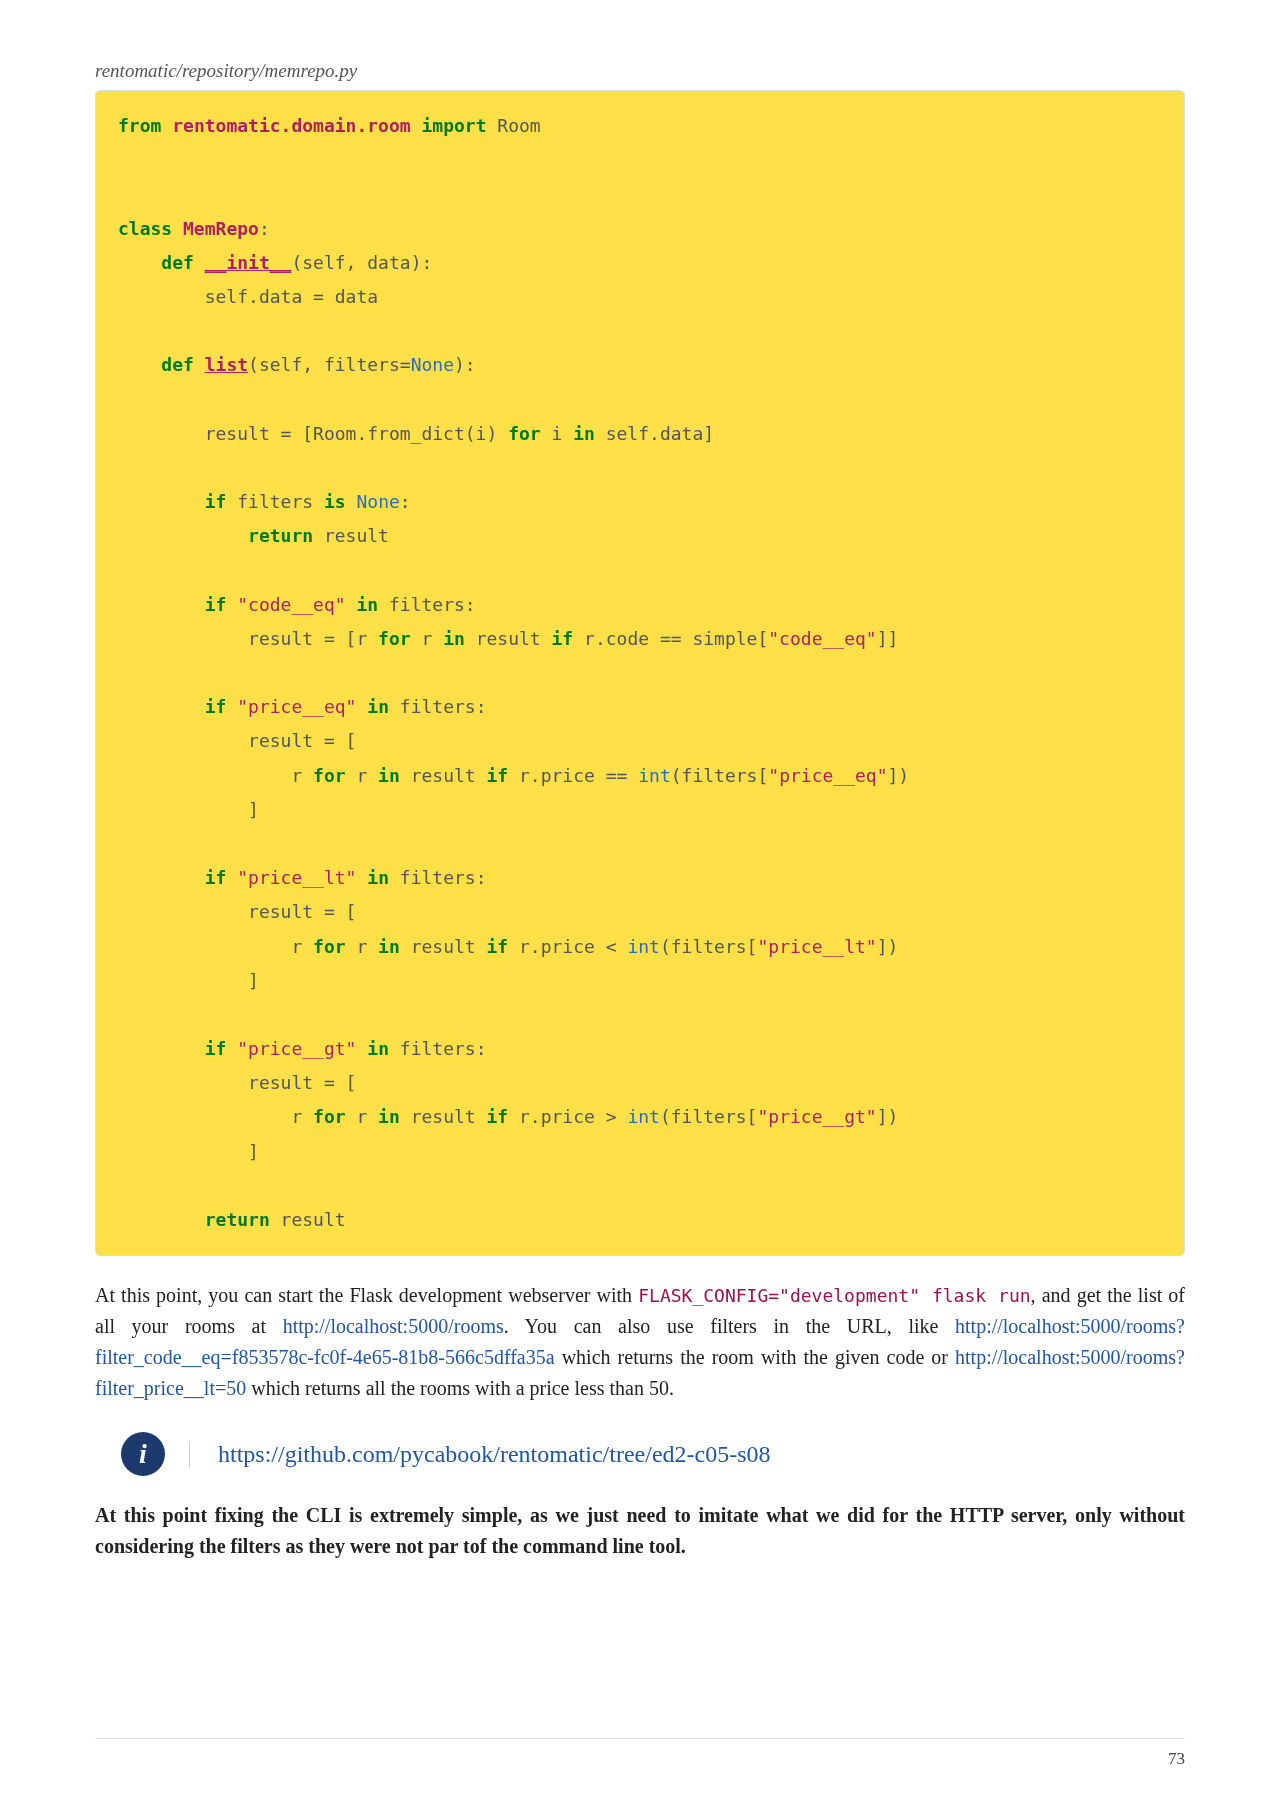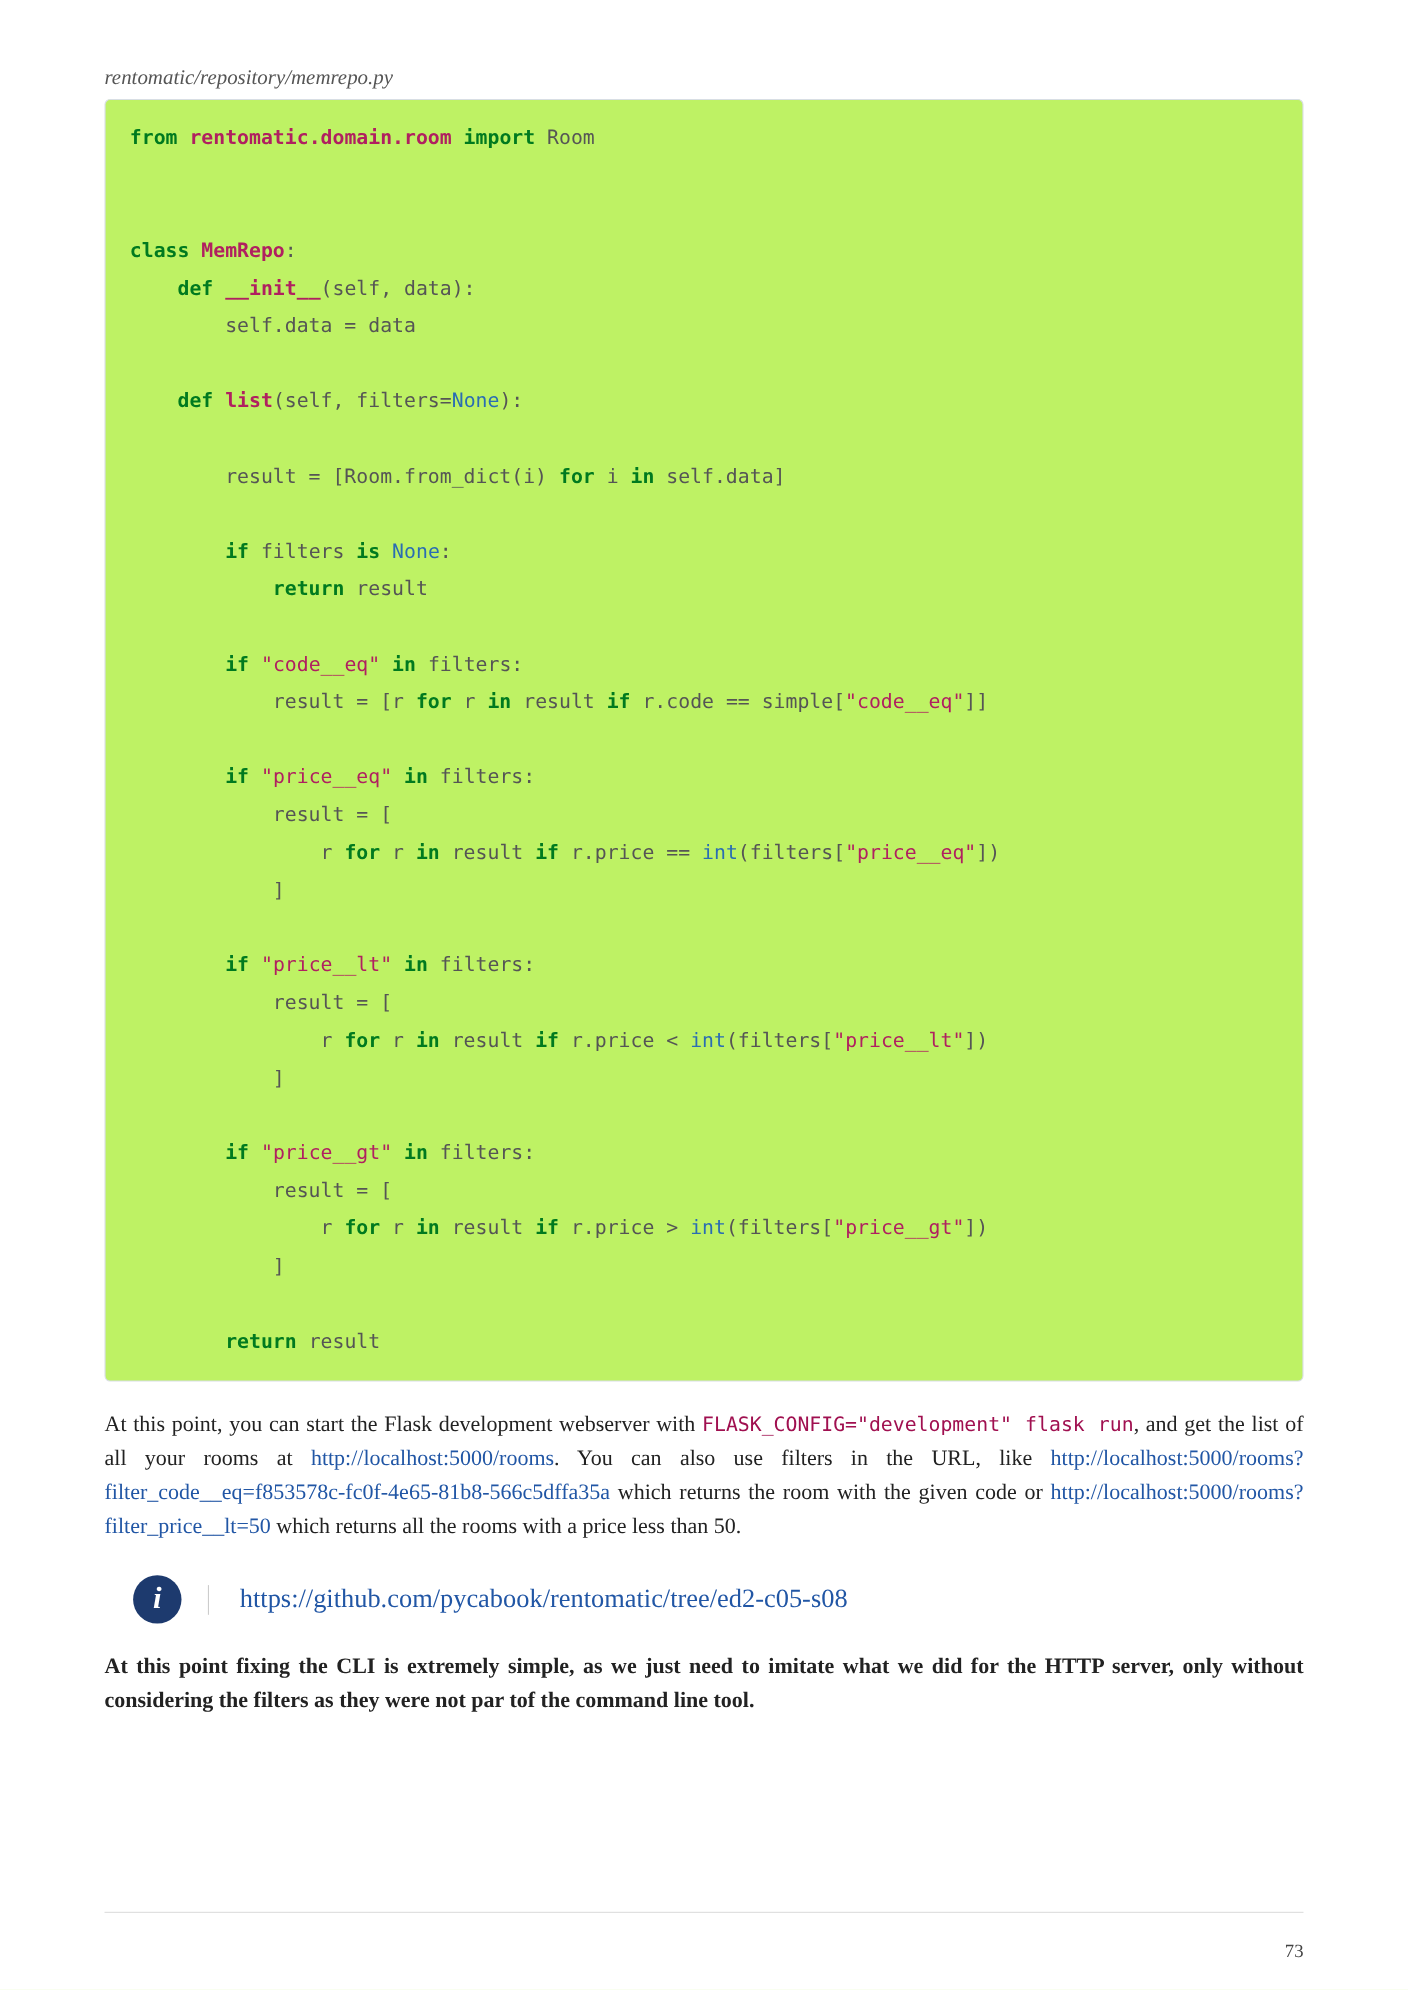--- a/index.html
+++ b/index.html
@@ -18,34 +18,34 @@
     position: relative;
   }
   .code-caption {
     font-style: italic;
     font-size: 19px;
     color: #555;
     margin-bottom: 8px;
     font-family: Georgia, serif;
   }
   .code-block {
-    background: #bef264;
+    background: #fde047;
     border: 1px solid #d8dee4;
     border-radius: 5px;
     padding: 18px 22px;
     font-family: 'DejaVu Sans Mono', Consolas, 'Courier New', monospace;
     font-size: 18px;
     line-height: 1.9;
     white-space: pre;
     overflow-x: auto;
     color: #555;
   }
   .kw { color: #007a1f; font-weight: bold; }
   .cls { color: #b02060; font-weight: bold; }
-  .fn { color: #b02060; font-weight: bold; }
+  .fn { color: #b02060; font-weight: bold; text-decoration: underline; }
   .bi { color: #2a6db3; }
   .str { color: #b02060; }
   .paragraph {
     font-size: 20px;
     line-height: 1.55;
     text-align: justify;
     margin-top: 24px;
     color: #222;
     font-family: Georgia, serif;
   }
@@ -96,21 +96,21 @@
   }
   .footer-line {
     position: absolute;
     bottom: 70px;
     left: 95px;
     right: 95px;
     border-top: 1px solid #ddd;
   }
   .page-number {
     position: absolute;
-    bottom: 25px;
+    bottom: 40px;
     right: 95px;
     font-size: 17px;
     color: #444;
     font-family: Georgia, serif;
   }
 </style>
 </head>
 <body>
 
 <div class="page">

